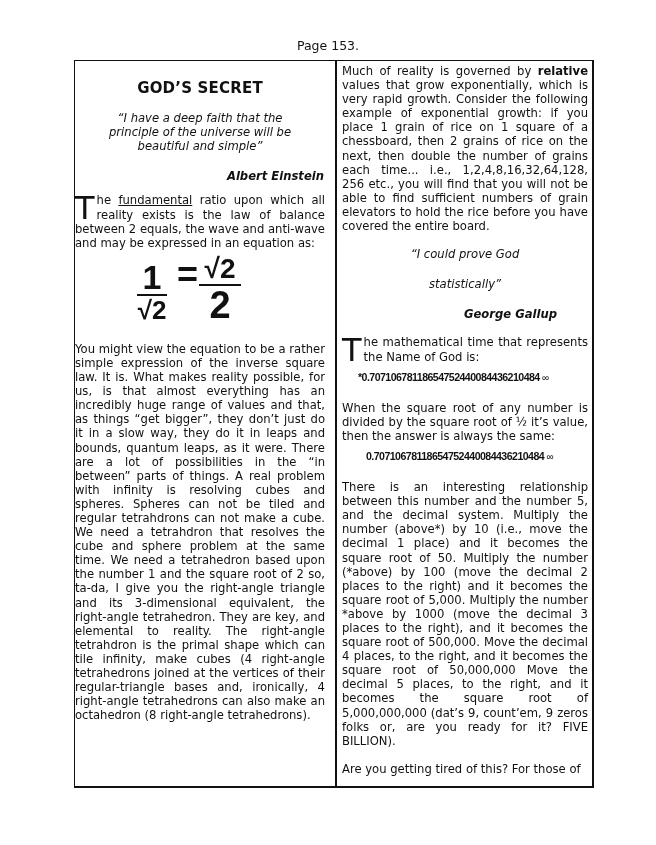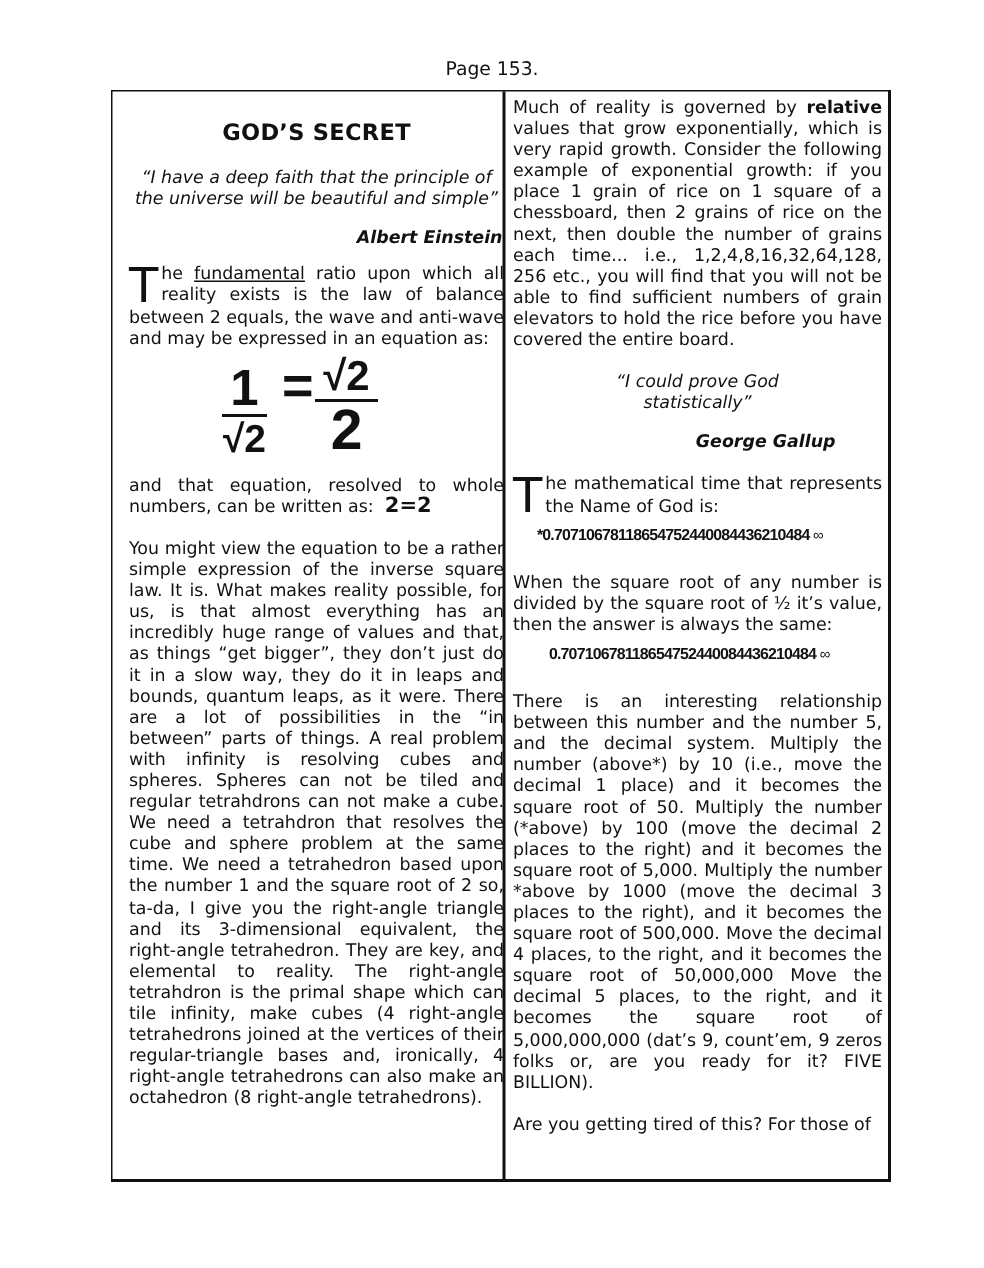--- a/index.html
+++ b/index.html
@@ -1,25 +1,25 @@
 <!DOCTYPE html>
 <html><head>
 <meta charset="utf-8">
 <style>
   html, body { margin:0; padding:0; background:#ffffff; }
   body { width:656px; height:845px; position:relative; overflow:hidden; font-family:"DejaVu Sans", sans-serif; color:#111; }
   .page-num { position:absolute; top:38px; left:0; width:636px; text-align:center; font-size:12.5px; padding-left:20px; box-sizing:border-box; }
   .frame { position:absolute; left:74px; top:60px; width:520px; height:728px; border:1.5px solid #111; box-sizing:border-box; border-bottom-width:2px; border-right-width:2px; }
   .divider { position:absolute; left:260px; top:0; bottom:0; width:1.5px; background:#111; }
   .col { position:absolute; top:0; font-size:11.6px; line-height:14.1px; }
-  .col-left { left:11px; width:250px; }
+  .col-left { left:0; width:250px; }
   .col-right { left:267px; width:246px; }
   .just { text-align:justify; margin:0; }
   h2 { font-size:15px; font-weight:bold; text-align:center; margin:0; letter-spacing:0.2px; }
-  .quote { font-style:italic; margin:0; }
+  .quote { font-style:italic; margin:16px; }
   .author { font-weight:bold; font-style:italic; text-align:right; margin:1px; }
   .dropcap { float:left; font-size:32px; line-height:26px; font-weight:normal; margin:2px 2px 0 0; font-family:"DejaVu Sans", sans-serif; }
   .u { text-decoration:underline; }
   .eq { position:relative; height:72px; margin:0; }
   .frac { position:absolute; display:flex; flex-direction:column; align-items:center; font-weight:bold; font-family:"Liberation Sans", sans-serif; }
   .frac .num, .frac .den { font-size:34px; line-height:34px; }
   .frac .bar { height:2.5px; background:#111; }
   .eq-sign { position:absolute; font-size:36px; font-weight:bold; font-family:"Liberation Sans", sans-serif; }
   .bignum { font-weight:bold; font-size:14px; }
   .longnum { font-weight:bold; font-size:10.6px; letter-spacing:-0.55px; margin:16px; white-space:nowrap; font-family:"Liberation Sans", sans-serif; }
@@ -50,23 +50,20 @@
         <span class="den" style="font-size:26px; line-height:28px;">√2</span>
       </div>
       <span class="eq-sign" style="left:102px; top:12px;">=</span>
       <div class="frac" style="left:124px; top:-2px;">
         <span class="num" style="font-size:28px; line-height:30px;">√2</span>
         <span class="bar" style="width:42px;"></span>
         <span class="den" style="font-size:38px; line-height:38px;">2</span>
       </div>
     </div>
 
-    <p class="just" style="margin-top:6px;">
-      <span>and that equation, resolved to whole numbers,  can be written as:</span>&nbsp; <span class="bignum">2=2</span>
-    </p>
 
     <p class="just" style="margin-top:14px;">You might view the equation to  be  a rather simple expression of the inverse square  law. It is.  What makes reality possible, for us, is that almost everything has an incredibly huge range of values and  that, as things “get  bigger”, they don’t  just  do it in a slow way, they do it in leaps and bounds, quantum leaps, as it were.  There are a lot of possibilities in the “in between” parts of things.  A real problem with infinity is resolving cubes and spheres.  Spheres can not be tiled and regular tetrahdrons can not make a cube. We need a tetrahdron that resolves the cube and sphere problem at the same time.  We need a tetrahedron based upon the number 1 and the square root of 2 so, ta-da, I give you the right-angle triangle and its 3-dimensional equivalent, the right-angle tetrahedron.  They are key, and elemental to reality.  The right-angle tetrahdron  is the primal shape which can tile infinity, make cubes (4 right-angle tetrahedrons joined at the vertices of their regular-triangle bases and, ironically, 4 right-angle tetrahedrons  can also make an octahedron (8 right-angle tetrahedrons).</p>
   </div>
 
   <div class="col col-right">
     <p class="just" style="margin-top:3px;">
       <span>Much of reality is governed by</span> <b>relative</b> <span>values that  grow exponentially, which is very rapid growth.  Consider the following example of exponential growth:  if you place 1 grain of rice on 1 square of a chessboard,  then 2 grains of rice on the next, then double the number of grains each time... i.e., 1,2,4,8,16,32,64,128, 256 etc., you will find that you will not be able to  find sufficient  numbers of grain elevators to hold the rice before you have covered the entire board.</span>
     </p>
 
     <p class="quote" style="margin-top:14px; text-align:center;">“I could prove God</p>

